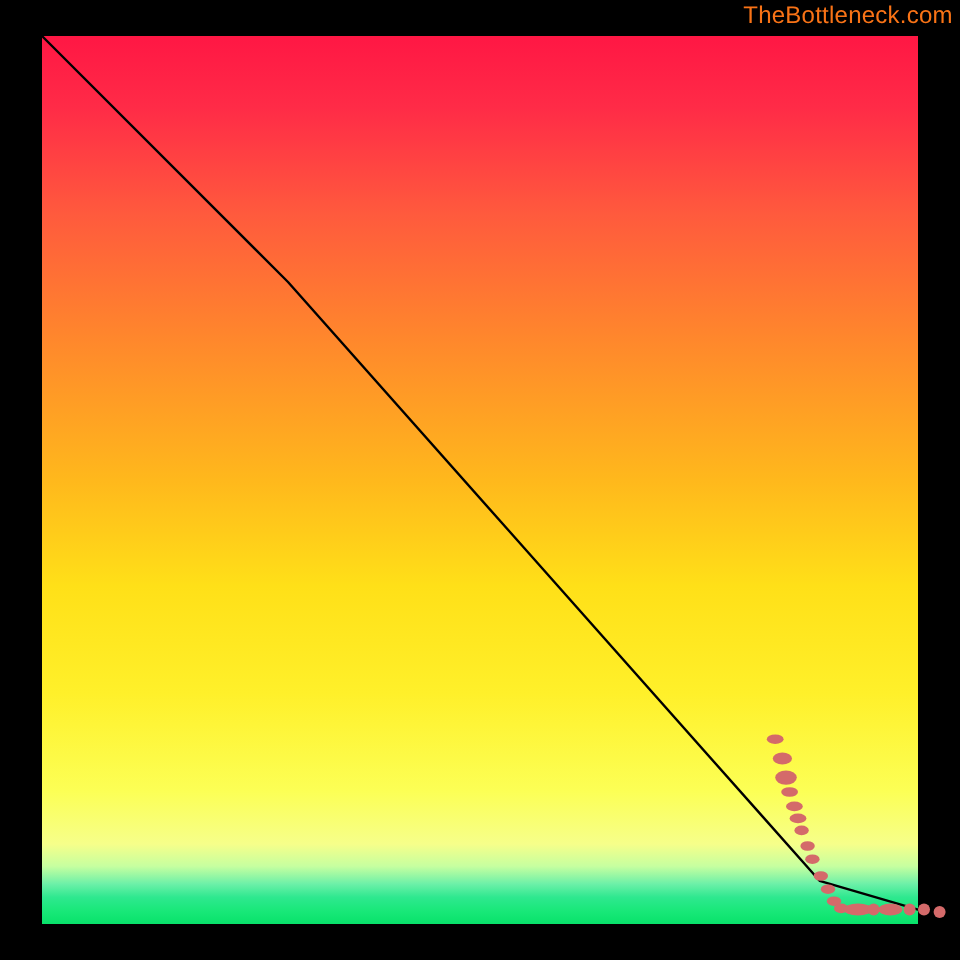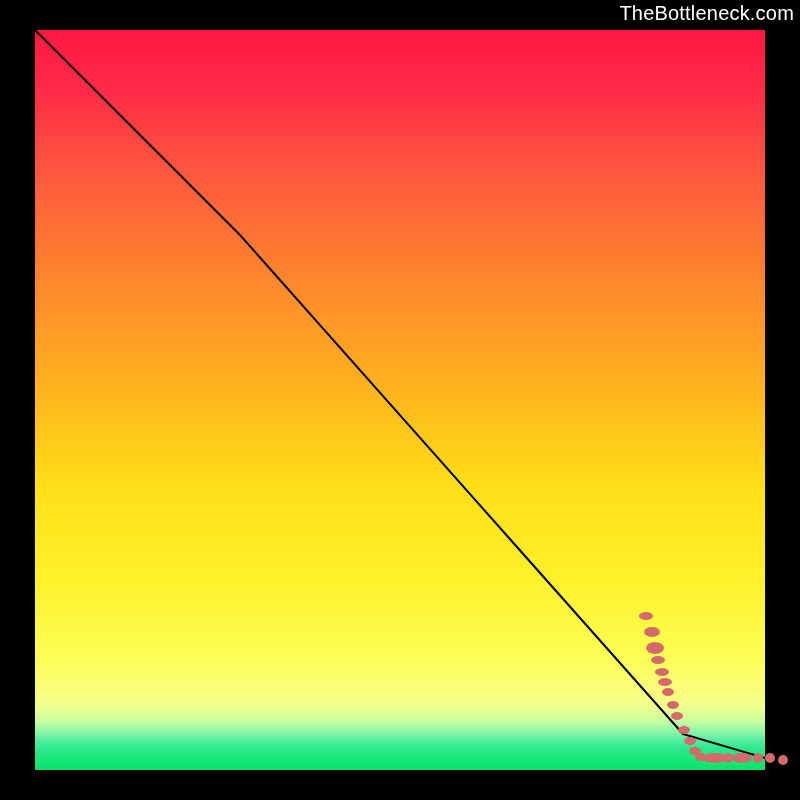--- a/index.html
+++ b/index.html
@@ -2,21 +2,21 @@
 <html><head>
 <meta charset="utf-8">
 <style>
   * { margin: 0; padding: 0; box-sizing: border-box; }
   html, body { width: 800px; height: 800px; overflow: hidden; background: #000; font-family: Arial, Helvetica, sans-serif; }
   .stage { position: relative; width: 800px; height: 800px; background: #000; }
   .attribution {
     position: absolute;
     top: 2px;
     right: 6px;
-    color: #ffffff;
+    color: #f97316;
     font-size: 20px;
     font-weight: 400;
     letter-spacing: 0.2px;
     z-index: 10;
   }
   svg.plot { position: absolute; left: 0; top: 0; }
 </style>
 </head>
 <body>
 

